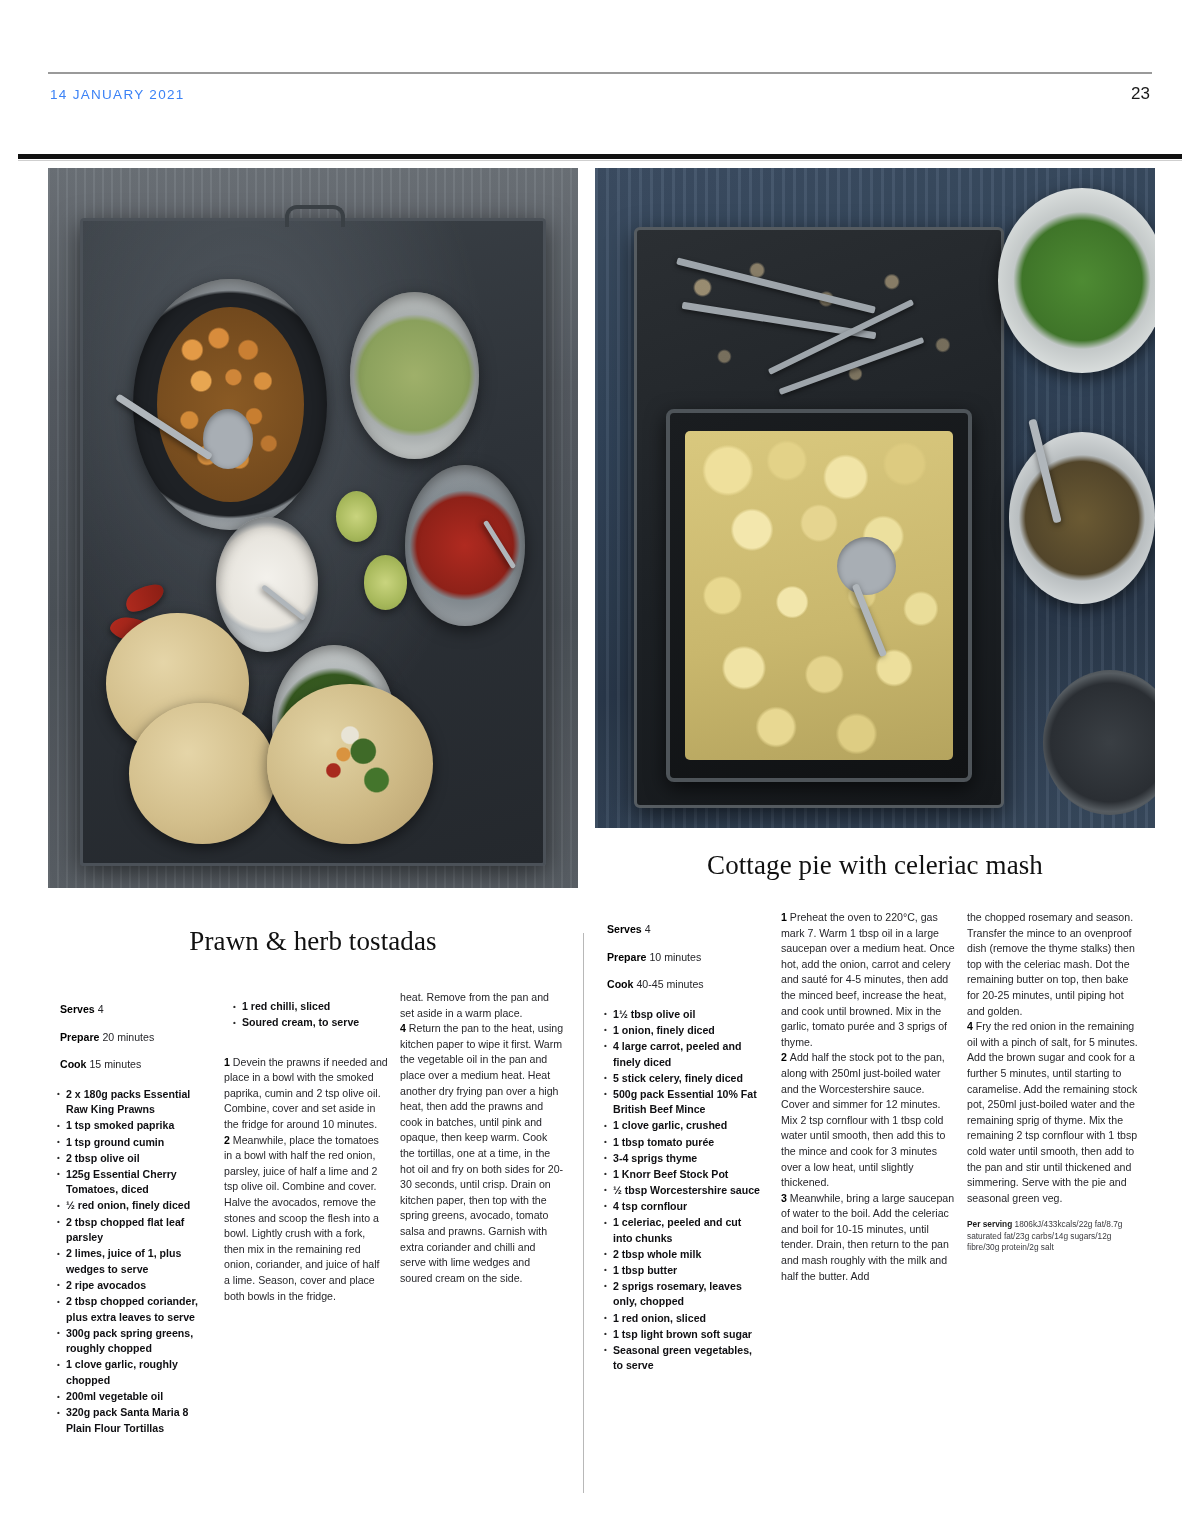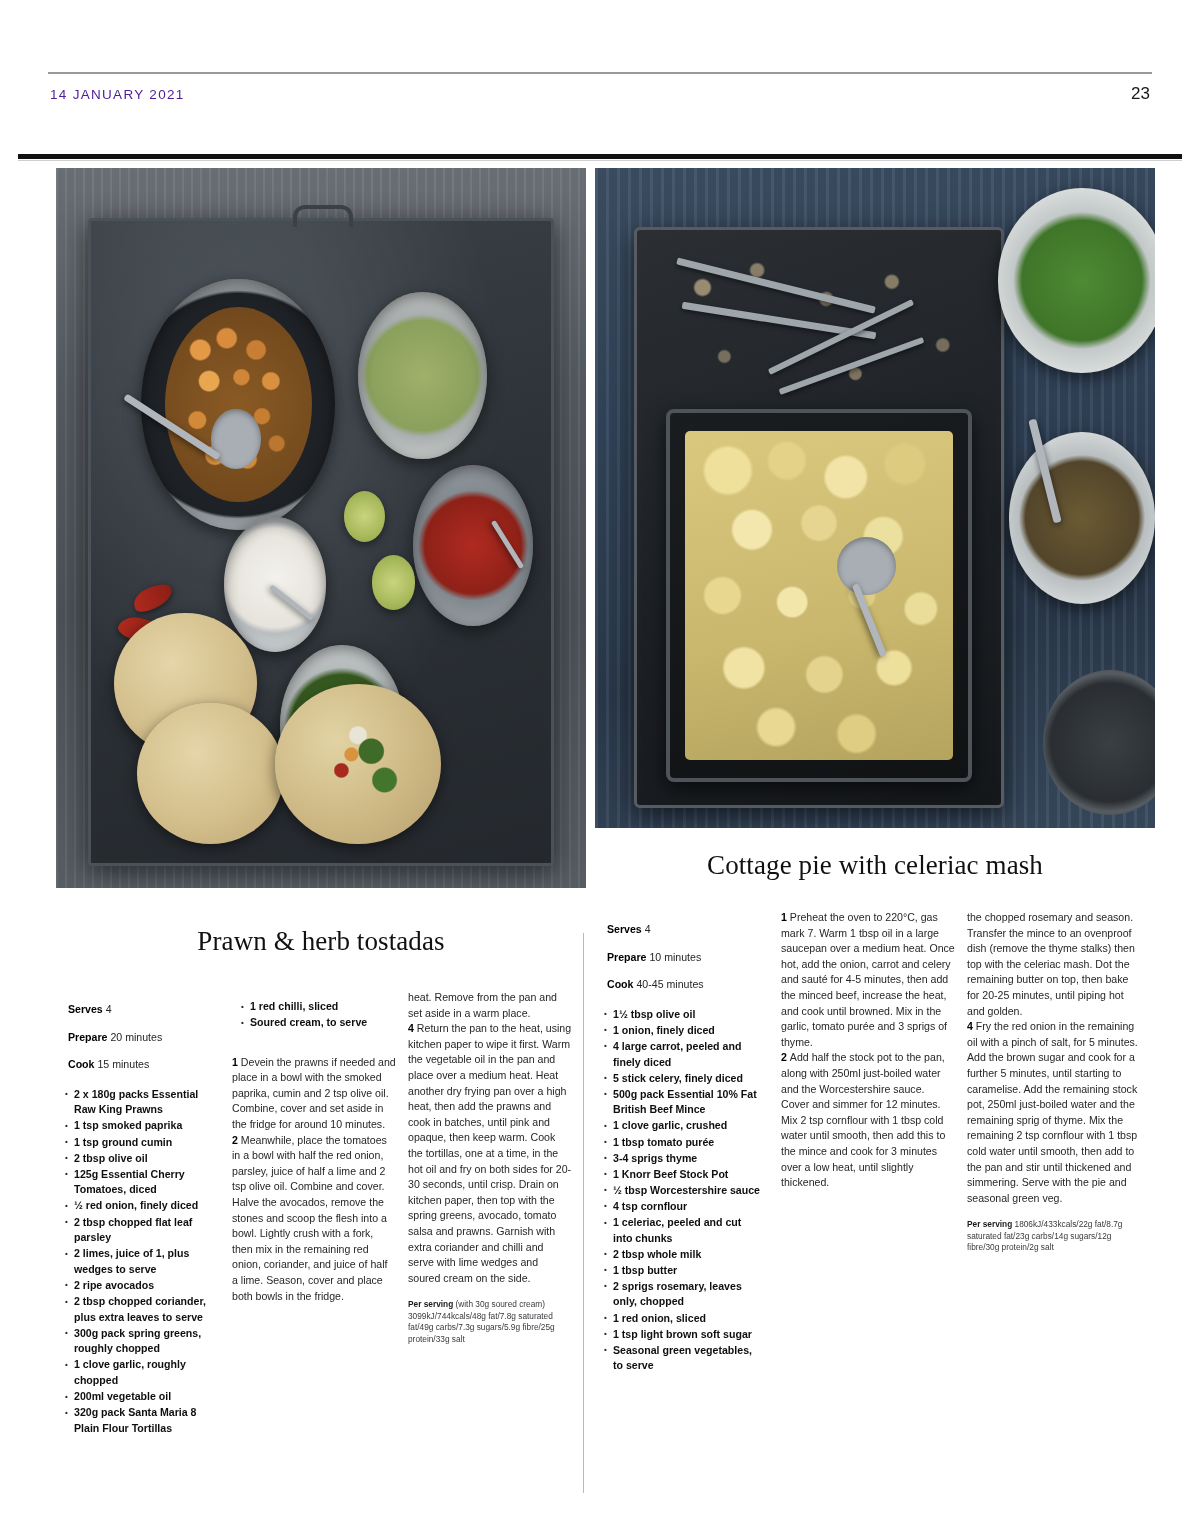--- a/index.html
+++ b/index.html
@@ -25,21 +25,21 @@
   }
   .masthead-row {
     display: flex; justify-content: space-between; align-items: baseline;
     padding: 10px 2px 0 2px;
   }
   .issue-date {
     font-family: "Liberation Sans", sans-serif;
     font-size: 13.5px;
     letter-spacing: 1.3px;
     font-weight: 400;
-    color: #4c1d95;
+    color: #3b82f6;
   }
   .page-number {
     font-family: "Liberation Sans", sans-serif;
     font-size: 17px;
     font-weight: 400;
     color: #1a1a1a;
   }
   .rule-thick {
     position: absolute; left: 18px; top: 154px; width: 1164px;
     height: 5px; background: #111111;
@@ -47,21 +47,21 @@
   .rule-thick:after {
     content: ""; display: block; position: absolute;
     left: 0; top: 6px; width: 100%; height: 1px; background: #cfcfcf;
   }
 
   
   .content {
     position: absolute; left: 0; top: 168px; width: 1200px; height: 1350px;
   }
 
-  .col-left  { position: absolute; left: 56px;  top: 0; width: 530px; }
+  .col-left  { position: absolute; left: 48px;  top: 0; width: 530px; }
   .col-right { position: absolute; left: 595px; top: 0; width: 560px; }
 
   .divider {
     position: absolute; left: 583px; top: 765px; width: 1px; height: 560px;
     background: #b8b8b8;
   }
 
   
   .photo { position: relative; overflow: hidden; }
   .photo-tostadas { width: 530px; height: 720px; }
@@ -404,25 +404,20 @@
             </div>
         </div>
 
         <div class="rcol">
           <div class="steps">
             <p>heat. Remove from the pan and set aside in a warm place.</p>
           </div>
           <div class="steps">
               <p><span class="stepnum">4 </span><span>Return the pan to the heat, using kitchen paper to wipe it first. Warm the vegetable oil in the pan and place over a medium heat. Heat another dry frying pan over a high heat, then add the prawns and cook in batches, until pink and opaque, then keep warm. Cook the tortillas, one at a time, in the hot oil and fry on both sides for 20-30 seconds, until crisp. Drain on kitchen paper, then top with the spring greens, avocado, tomato salsa and prawns. Garnish with extra coriander and chilli and serve with lime wedges and soured cream on the side.</span></p>
             </div>
-          <p class="nutrition">
-            <b>Per serving</b>
-            <span>(with 30g soured cream)</span>
-            <span>3099kJ/744kcals/48g fat/7.8g saturated fat/49g carbs/7.3g sugars/5.9g fibre/25g protein/33g salt</span>
-          </p>
         </div>
       </div>
     </div>
 
     <div class="col-right">
 
       <div class="photo photo-cottage">
         <div class="scene-cottage"></div>
         <div class="baking-tray">
           <div class="crumbs"></div>
@@ -483,20 +478,21 @@
               <li>1 red onion, sliced</li>
               <li>1 tsp light brown soft sugar</li>
               <li>Seasonal green vegetables, to serve</li>
             </ul>
         </div>
 
         <div class="rcol">
           <div class="steps">
               <p><span class="stepnum">1 </span><span>Preheat the oven to 220°C, gas mark 7. Warm 1 tbsp oil in a large saucepan over a medium heat. Once hot, add the onion, carrot and celery and sauté for 4-5 minutes, then add the minced beef, increase the heat, and cook until browned. Mix in the garlic, tomato purée and 3 sprigs of thyme.</span></p>
               <p><span class="stepnum">2 </span><span>Add half the stock pot to the pan, along with 250ml just-boiled water and the Worcestershire sauce. Cover and simmer for 12 minutes. Mix 2 tsp cornflour with 1 tbsp cold water until smooth, then add this to the mince and cook for 3 minutes over a low heat, until slightly thickened.</span></p>
+              <p><span class="stepnum">3 </span><span>Meanwhile, bring a large saucepan of water to the boil. Add the celeriac and boil for 10-15 minutes, until tender. Drain, then return to the pan and mash roughly with the milk and half the butter. Add</span></p>
             </div>
         </div>
 
         <div class="rcol">
           <div class="steps">
             <p>the chopped rosemary and season. Transfer the mince to an ovenproof dish (remove the thyme stalks) then top with the celeriac mash. Dot the remaining butter on top, then bake for 20-25 minutes, until piping hot and golden.</p>
           </div>
           <div class="steps">
               <p><span class="stepnum">4 </span><span>Fry the red onion in the remaining oil with a pinch of salt, for 5 minutes. Add the brown sugar and cook for a further 5 minutes, until starting to caramelise. Add the remaining stock pot, 250ml just-boiled water and the remaining sprig of thyme. Mix the remaining 2 tsp cornflour with 1 tbsp cold water until smooth, then add to the pan and stir until thickened and simmering. Serve with the pie and seasonal green veg.</span></p>
             </div>

